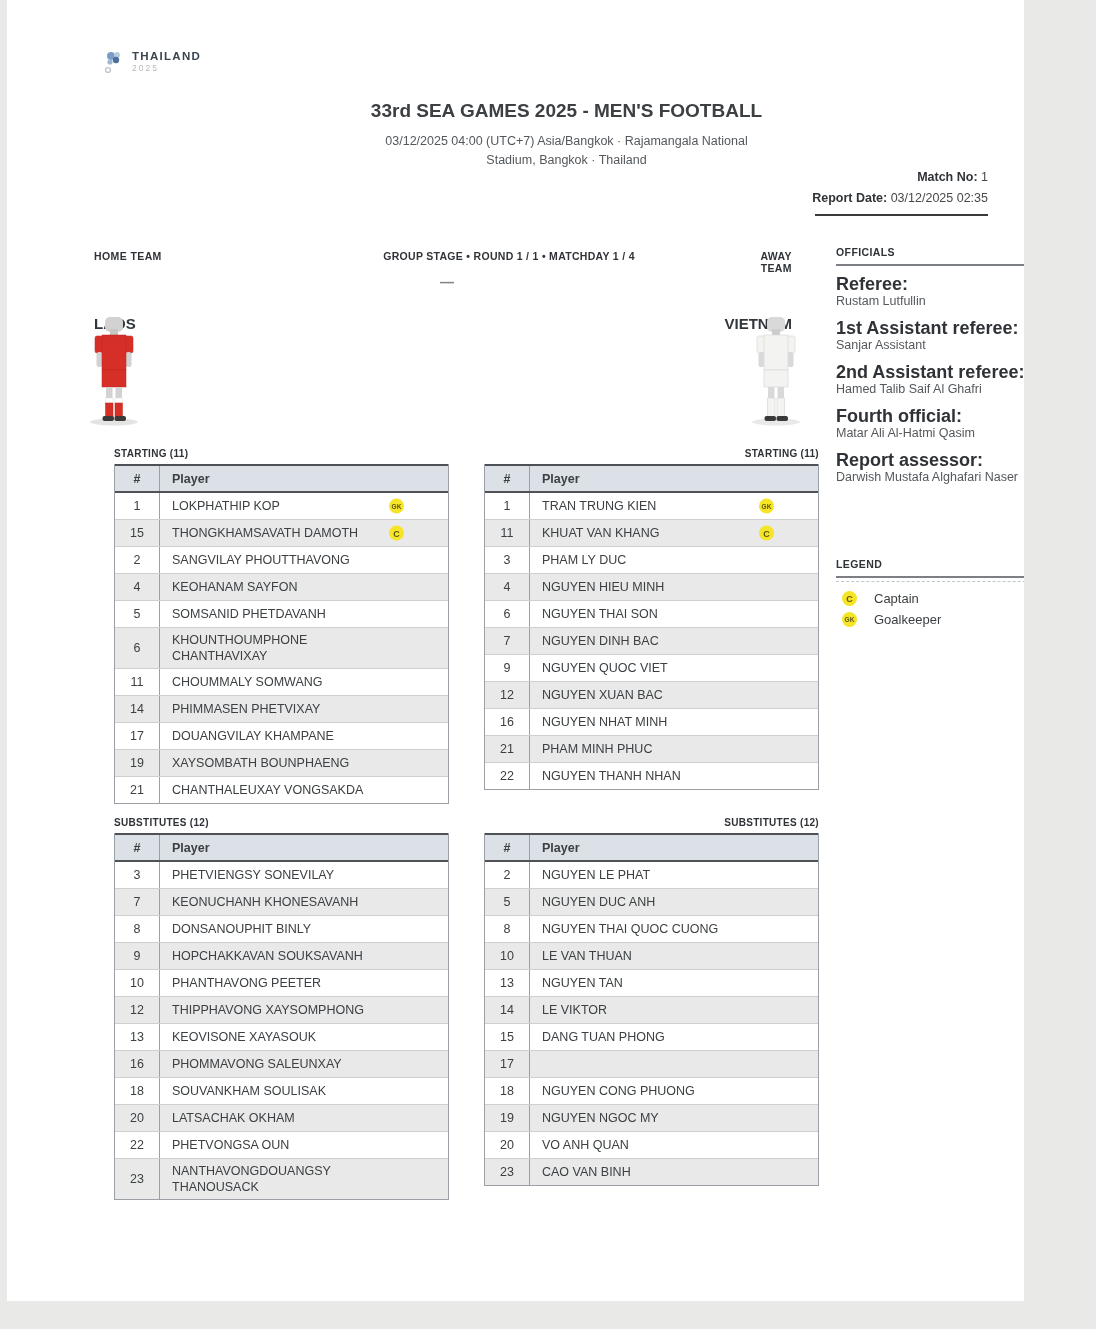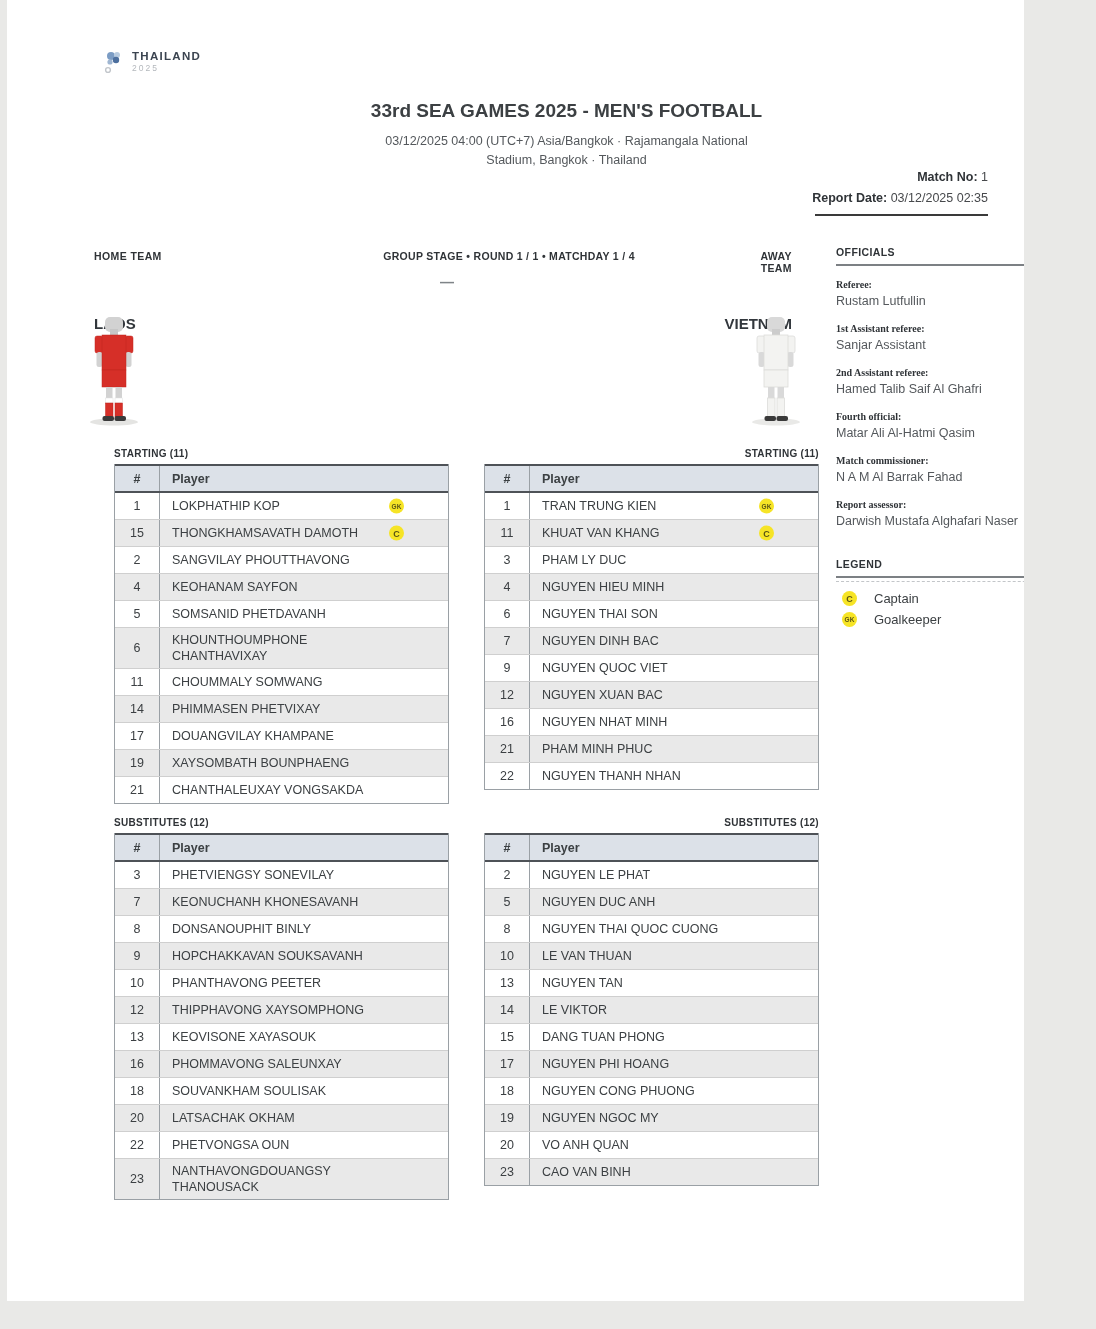--- a/index.html
+++ b/index.html
@@ -41,21 +41,21 @@
   .team-name{font-size:15px;font-weight:bold;color:#32373c;margin-top:32px;}
 
   .kit{width:64px;height:112px;}
   .kit-home .piece{stroke:#c0271f;stroke-width:.5;}
   .kit-away .piece{stroke:#dcdcda;stroke-width:.8;}
 
   
   .side-panel{width:210px;}
   .panel-head{font-size:10.5px;font-weight:bold;color:#2f3337;letter-spacing:.4px;padding-bottom:6px;border-bottom:2px solid #7c8084;}
   .off-entry{margin-top:10px;}
-  .off-entry .o-lbl{font-size:10px;font-weight:bold;color:#2f3337;line-height:17px;font-family:Liberation Serif, serif;}
+  .off-entry .o-lbl{font-size:18px;font-weight:bold;color:#2f3337;line-height:17px;}
   .off-entry .o-name{font-size:12.5px;color:#54585c;line-height:17px;}
   .legend-items{border-top:1px dashed #c3c6c9;padding-top:6px;margin-top:3px;}
   .legend-row{display:flex;align-items:center;gap:17px;padding:3px 0 3px 6px;}
   .legend-row .lg-label{font-size:13px;color:#3c4043;}
 
   .badge{
     width:15px;height:15px;border-radius:50%;
     background:var(--badge-color,#f6e426);
     color:#5a5414;font-weight:bold;
     display:inline-flex;align-items:center;justify-content:center;
@@ -172,24 +172,20 @@
     </div>
     <div class="off-entry">
       <div class="o-lbl">2nd Assistant referee:</div>
       <div class="o-name">Hamed Talib Saif Al Ghafri</div>
     </div>
     <div class="off-entry">
       <div class="o-lbl">Fourth official:</div>
       <div class="o-name">Matar Ali Al-Hatmi Qasim</div>
     </div>
     <div class="off-entry">
-      <div class="o-lbl">Match commissioner:</div>
-      <div class="o-name">N A M Al Barrak Fahad</div>
-    </div>
-    <div class="off-entry">
       <div class="o-lbl">Report assessor:</div>
       <div class="o-name">Darwish Mustafa Alghafari Naser</div>
     </div>
   </div>
 
   <div class="abs side-panel" style="left:829px;top:558px;">
     <div class="panel-head">LEGEND</div>
     <div class="legend-items">
       <div class="legend-row">
         <span class="badge badge-c">C</span>
@@ -491,23 +487,20 @@
             </div>
           </div>
           <div class="trow">
             <div class="cell-num">15</div>
             <div class="cell-player">
               <span>DANG TUAN PHONG</span>
             </div>
           </div>
           <div class="trow stripe">
             <div class="cell-num">17</div>
-            <div class="cell-player">
-              <span>NGUYEN PHI HOANG</span>
-            </div>
           </div>
           <div class="trow">
             <div class="cell-num">18</div>
             <div class="cell-player">
               <span>NGUYEN CONG PHUONG</span>
             </div>
           </div>
           <div class="trow stripe">
             <div class="cell-num">19</div>
             <div class="cell-player">

